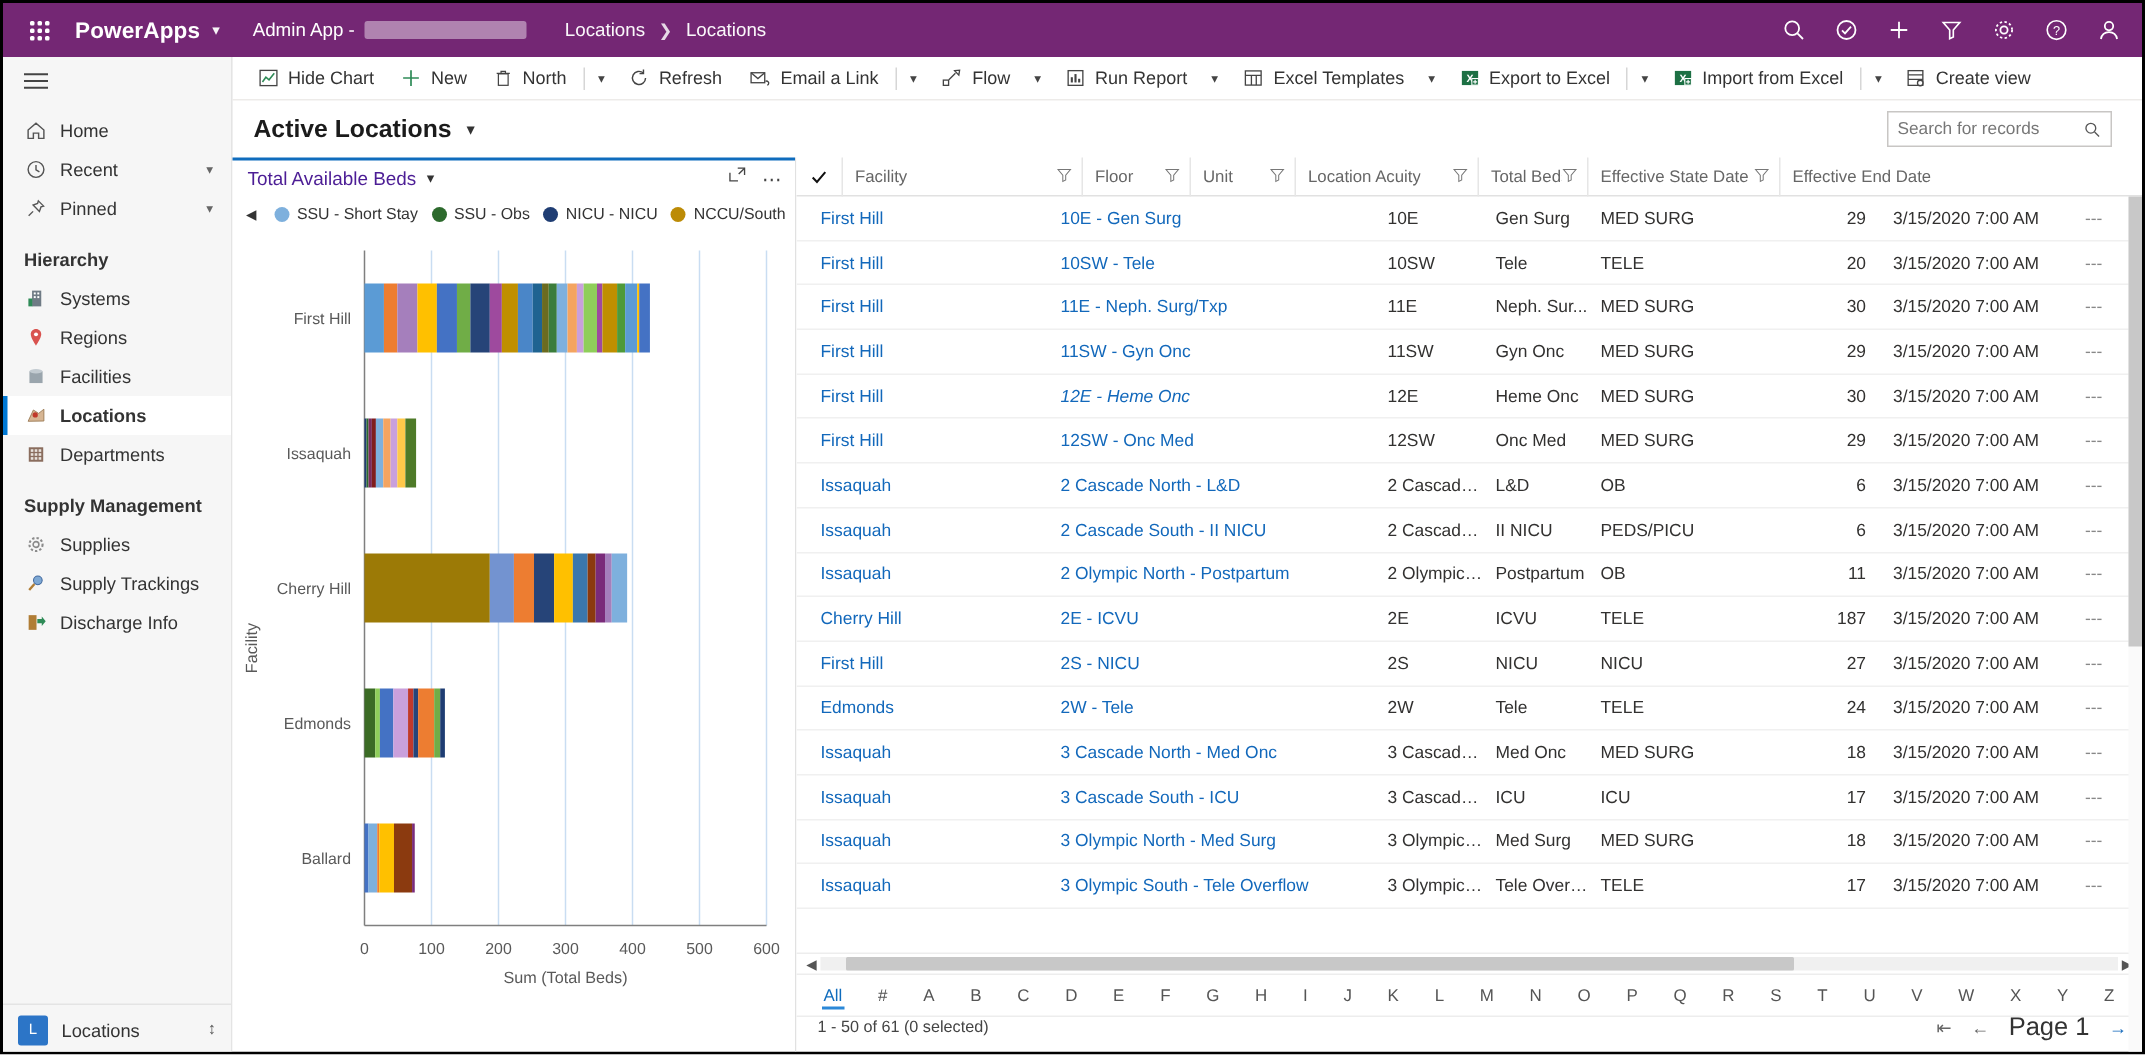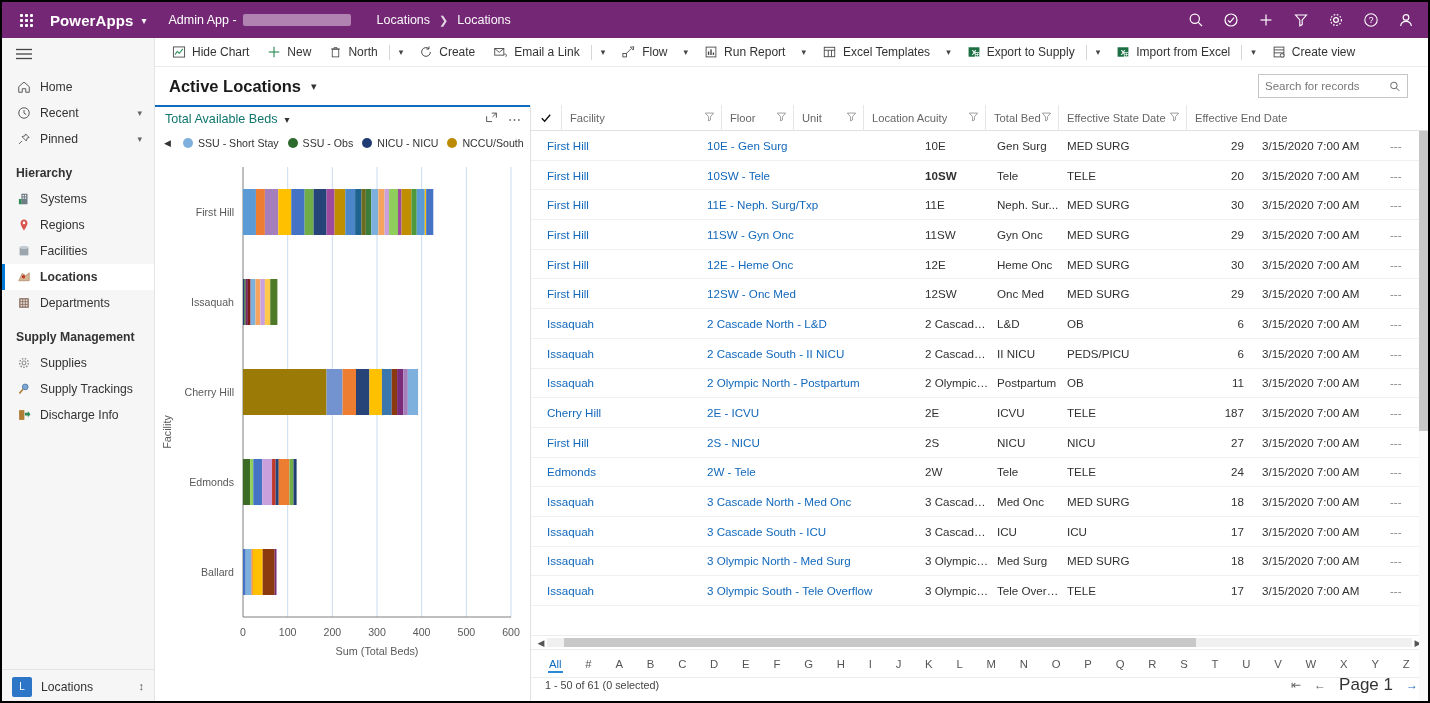--- a/index.html
+++ b/index.html
@@ -105,21 +105,21 @@
 
   
   .chartpanel {
     width: 376px; border-right:1px solid #e1e1e1; display:flex; flex-direction:column;
     position:relative; background:#fff;
   }
   .chart-top {
     height:26px; display:flex; align-items:center; padding:0 8px 0 10px;
     border-top:2px solid #0f6cbd;
   }
-  .chart-title { font-size:12.6px; color:#0f766e; }
+  .chart-title { font-size:12.6px; color:#4c1d95; }
   .chart-title-caret { font-size:10px; color:#333; margin-left:7px; cursor:pointer; }
   .chart-top-icons { margin-left:auto; display:flex; align-items:center; gap:10px; }
   .chart-legend {
     height:24px; display:flex; align-items:center; gap:9px; padding:0 6px;
     font-size:10.6px; color:#333;
   }
   .leg-arrow { color:#333; font-size:9px; cursor:pointer; padding:0 3px; }
   .leg-item { display:flex; align-items:center; gap:5px; white-space:nowrap; cursor:pointer; }
   .leg-dot { width:10px; height:10px; border-radius:50%; display:block; }
   .chart-canvas { flex:1; position:relative; }
@@ -434,21 +434,21 @@
             </svg>
           <span class="lbl">North</span>
         </div>
         <span class="cmd-div"></span>
         <div class="cmd-caret">▾</div>
         <div class="cmd">
           <svg width="14" height="14" viewBox="0 0 16 16">
               <path d="M13 8a5 5 0 1 1-1.7-3.8" fill="none" stroke="#444" stroke-width="1.1"></path>
               <polyline points="11.4,1.6 11.4,4.6 8.4,4.6" fill="none" stroke="#444" stroke-width="1.1"></polyline>
             </svg>
-          <span class="lbl">Create</span>
+          <span class="lbl">Refresh</span>
         </div>
         <div class="cmd">
           <svg width="15" height="14" viewBox="0 0 16 16">
               <rect x="1.4" y="4" width="10.4" height="7.6" fill="none" stroke="#444" stroke-width="1"></rect>
               <polyline points="1.4,4 6.6,8.4 11.8,4" fill="none" stroke="#444" stroke-width="1"></polyline>
               <path d="M12.4 10.6a1.6 1.6 0 0 1 2.2 2.2l-.8.8" fill="none" stroke="#444" stroke-width="1"></path>
             </svg>
           <span class="lbl">Email a Link</span>
         </div>
         <span class="cmd-div"></span>
@@ -483,21 +483,21 @@
         </div>
         <div class="cmd-caret">▾</div>
         <div class="cmd">
           <svg width="14" height="14" viewBox="0 0 16 16">
               <rect x="1.8" y="2.6" width="12.4" height="10.8" fill="#1d7044"></rect>
               <text x="5.4" y="11.4" font-size="8" fill="#fff" font-family="Liberation Sans" font-weight="bold">X</text>
               <rect x="9.4" y="8.4" width="5" height="5" fill="#1d7044" stroke="#fff" stroke-width=".8"></rect>
               <line x1="11.9" y1="9.4" x2="11.9" y2="12.4" stroke="#fff" stroke-width=".9"></line>
               <line x1="10.4" y1="10.9" x2="13.4" y2="10.9" stroke="#fff" stroke-width=".9"></line>
             </svg>
-          <span class="lbl">Export to Supply</span>
+          <span class="lbl">Export to Excel</span>
         </div>
         <span class="cmd-div"></span>
         <div class="cmd-caret">▾</div>
         <div class="cmd">
           <svg width="14" height="14" viewBox="0 0 16 16">
               <rect x="1.8" y="2.6" width="12.4" height="10.8" fill="#1d7044"></rect>
               <text x="5.4" y="11.4" font-size="8" fill="#fff" font-family="Liberation Sans" font-weight="bold">X</text>
               <rect x="9.4" y="8.4" width="5" height="5" fill="#1d7044" stroke="#fff" stroke-width=".8"></rect>
               <line x1="11.9" y1="9.4" x2="11.9" y2="12.4" stroke="#fff" stroke-width=".9"></line>
               <line x1="10.4" y1="10.9" x2="13.4" y2="10.9" stroke="#fff" stroke-width=".9"></line>
@@ -723,21 +723,21 @@
                 <div class="gc" style="width: 70px; flex: 0 0 70px;">Gen Surg</div>
                 <div class="gc" style="width: 122px; flex: 0 0 122px;">MED SURG</div>
                 <div class="gc gc-num" style="width: 73px; flex: 0 0 73px;">29</div>
                 <div class="gc" style="width: 128px; flex: 0 0 128px;">3/15/2020 7:00 AM</div>
                 <div class="gc gc-dim" style="width: 110px; flex: 0 0 110px;">---</div>
               </div>
               <div class="grow">
                 <div class="gc gc-check"></div>
                 <div class="gc gc-link" style="width: 160px; flex: 0 0 160px;">First Hill</div>
                 <div class="gc gc-link" style="width: 218px; flex: 0 0 218px;">10SW - Tele</div>
-                <div class="gc" style="width: 72px; flex: 0 0 72px; font-weight: bold;">10SW</div>
+                <div class="gc" style="width: 72px; flex: 0 0 72px;">10SW</div>
                 <div class="gc" style="width: 70px; flex: 0 0 70px;">Tele</div>
                 <div class="gc" style="width: 122px; flex: 0 0 122px;">TELE</div>
                 <div class="gc gc-num" style="width: 73px; flex: 0 0 73px;">20</div>
                 <div class="gc" style="width: 128px; flex: 0 0 128px;">3/15/2020 7:00 AM</div>
                 <div class="gc gc-dim" style="width: 110px; flex: 0 0 110px;">---</div>
               </div>
               <div class="grow">
                 <div class="gc gc-check"></div>
                 <div class="gc gc-link" style="width: 160px; flex: 0 0 160px;">First Hill</div>
                 <div class="gc gc-link" style="width: 218px; flex: 0 0 218px;">11E - Neph. Surg/Txp</div>
@@ -755,21 +755,21 @@
                 <div class="gc" style="width: 72px; flex: 0 0 72px;">11SW</div>
                 <div class="gc" style="width: 70px; flex: 0 0 70px;">Gyn Onc</div>
                 <div class="gc" style="width: 122px; flex: 0 0 122px;">MED SURG</div>
                 <div class="gc gc-num" style="width: 73px; flex: 0 0 73px;">29</div>
                 <div class="gc" style="width: 128px; flex: 0 0 128px;">3/15/2020 7:00 AM</div>
                 <div class="gc gc-dim" style="width: 110px; flex: 0 0 110px;">---</div>
               </div>
               <div class="grow">
                 <div class="gc gc-check"></div>
                 <div class="gc gc-link" style="width: 160px; flex: 0 0 160px;">First Hill</div>
-                <div class="gc gc-link" style="width: 218px; flex: 0 0 218px;">12E - Heme Onc</div>
+                <div class="gc gc-link" style="width: 218px; flex: 0 0 218px; font-style: italic;">12E - Heme Onc</div>
                 <div class="gc" style="width: 72px; flex: 0 0 72px;">12E</div>
                 <div class="gc" style="width: 70px; flex: 0 0 70px;">Heme Onc</div>
                 <div class="gc" style="width: 122px; flex: 0 0 122px;">MED SURG</div>
                 <div class="gc gc-num" style="width: 73px; flex: 0 0 73px;">30</div>
                 <div class="gc" style="width: 128px; flex: 0 0 128px;">3/15/2020 7:00 AM</div>
                 <div class="gc gc-dim" style="width: 110px; flex: 0 0 110px;">---</div>
               </div>
               <div class="grow">
                 <div class="gc gc-check"></div>
                 <div class="gc gc-link" style="width: 160px; flex: 0 0 160px;">First Hill</div>

